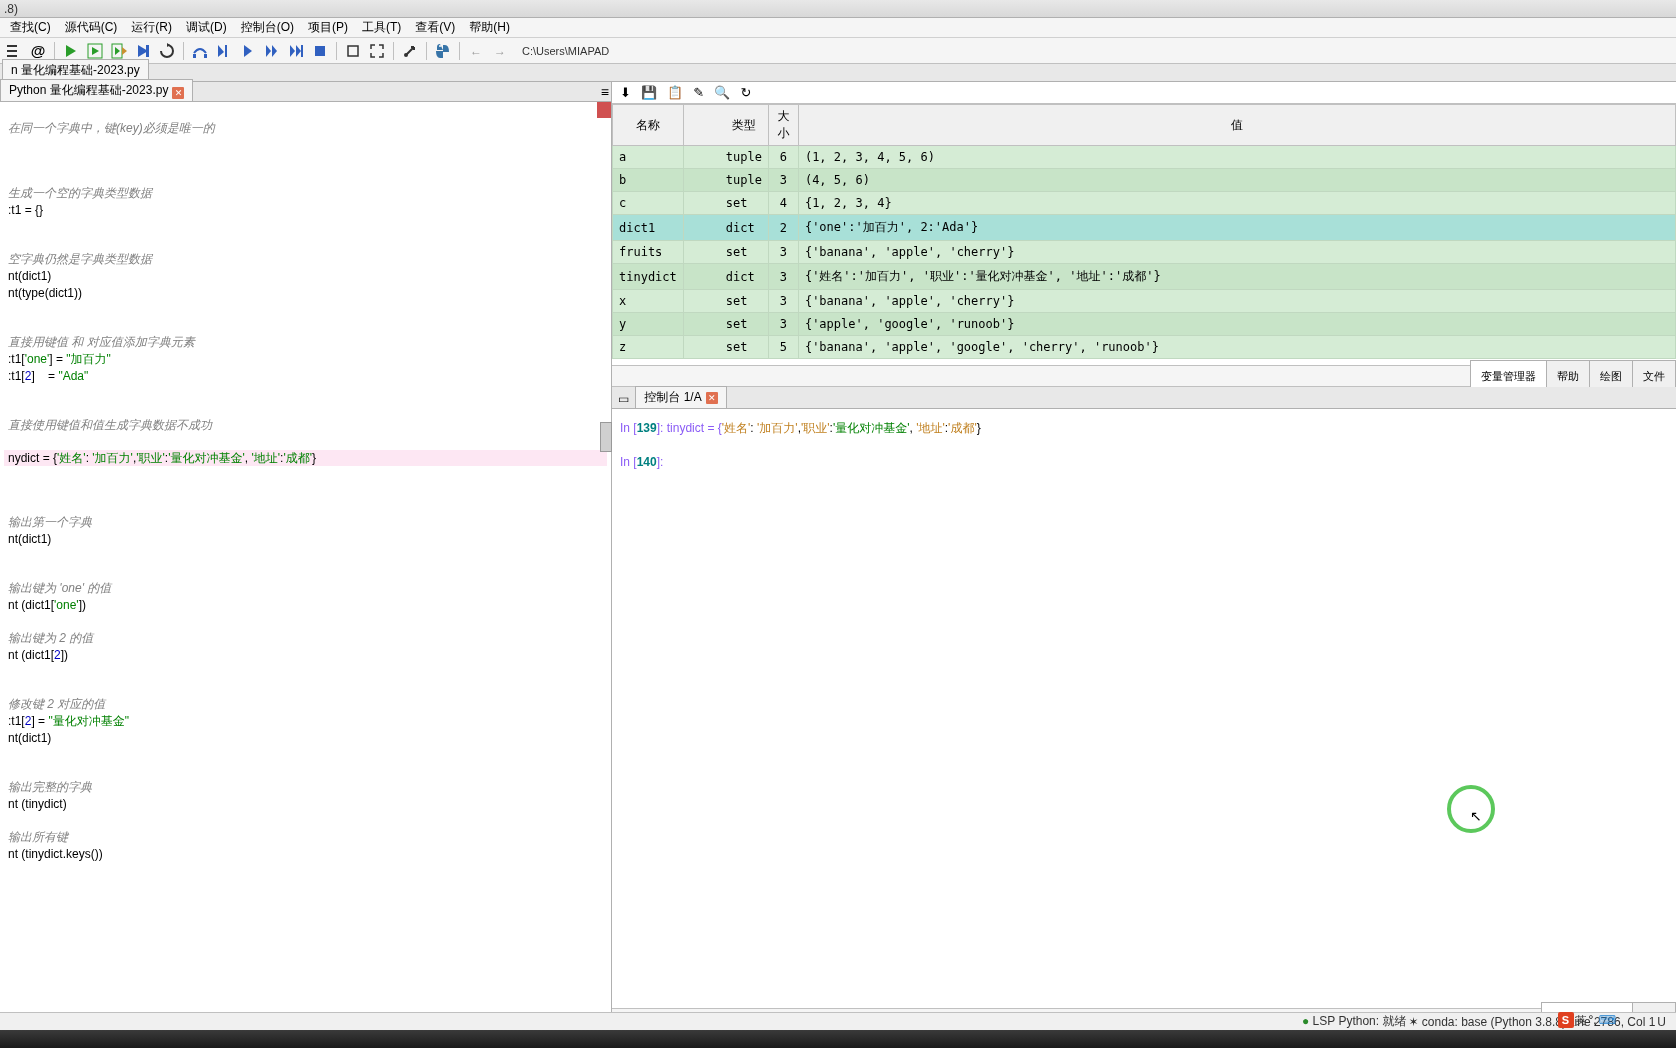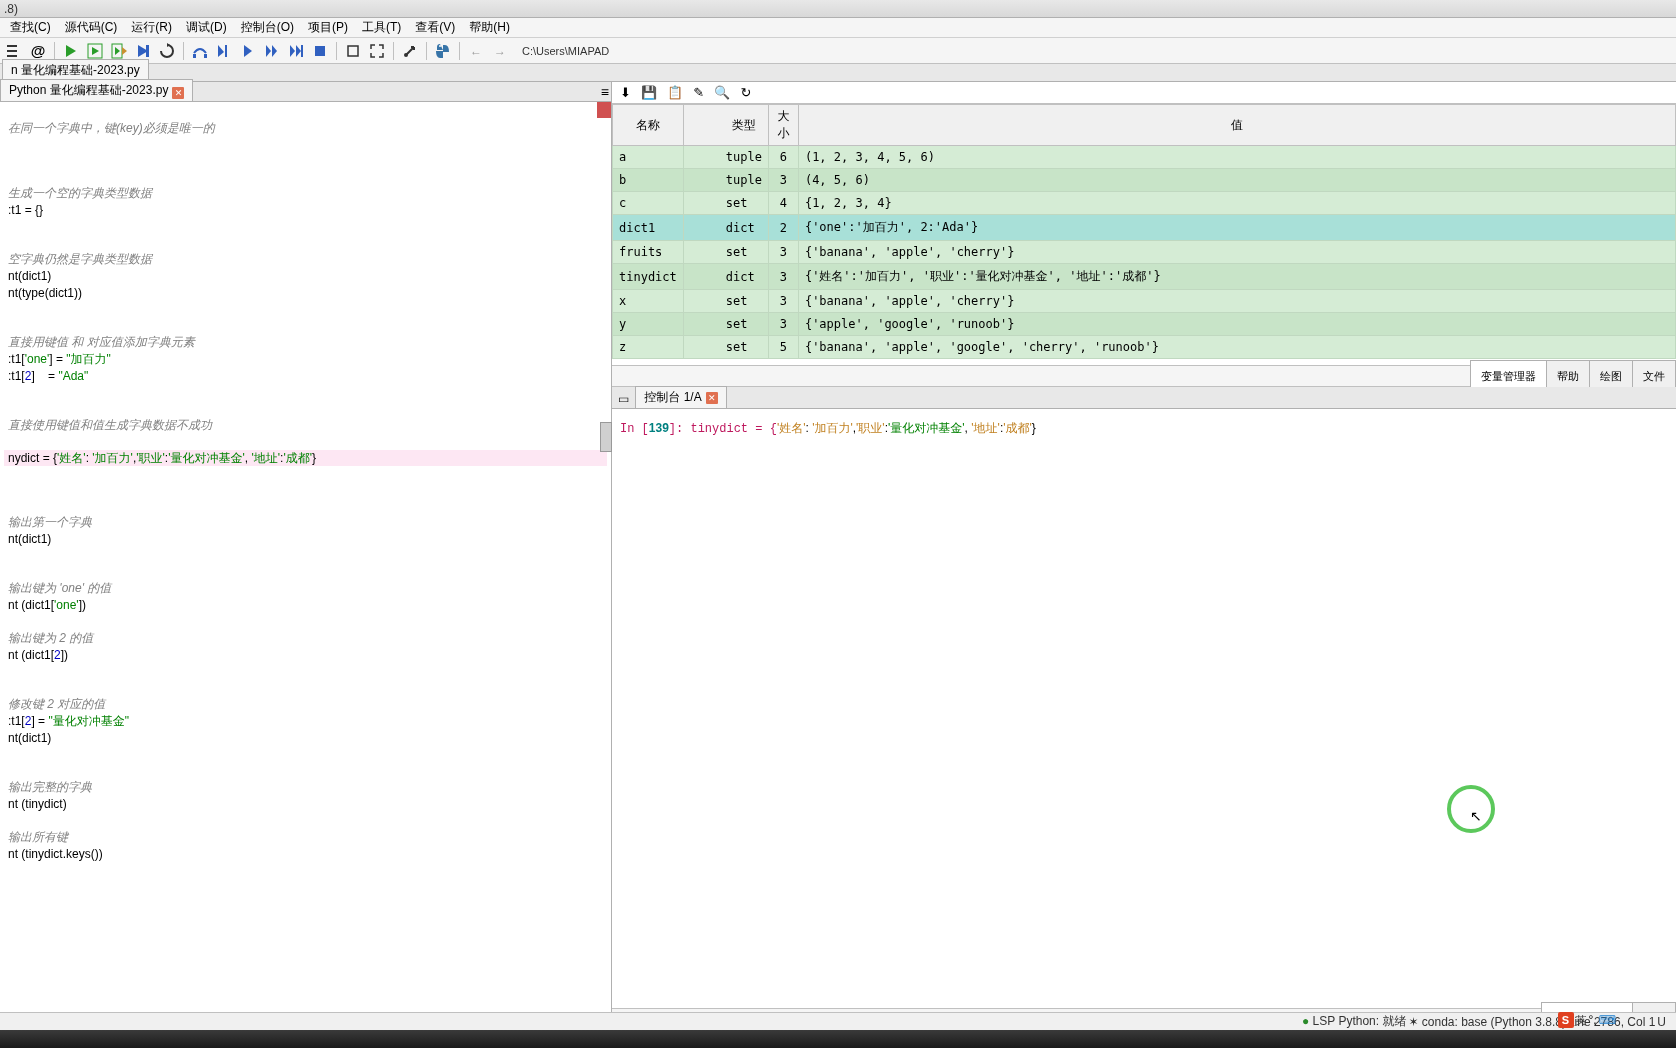--- a/index.html
+++ b/index.html
@@ -50,21 +50,21 @@
 .var-row-hl td { background: #a8e0d8 !important; }
 
 .right-tabs-bottom { height: 22px; display: flex; justify-content: flex-end; align-items: center; border-top: 1px solid #c0c0c0; border-bottom: 1px solid #c0c0c0; background: #f5f5f5; }
 .rtab { padding: 8px 10px; border: 1px solid #b0b0b0; background: #f0f0f0; margin-left: -1px; cursor: pointer; font-size: 11px; }
 .rtab.active { background: #fff; }
 
 .console-pane { flex: 1; display: flex; flex-direction: column; background: #fff; position: relative; }
 .console-tabs { height: 22px; display: flex; align-items: flex-end; padding-left: 4px; border-bottom: 1px solid #b0b0b0; background: #e8e8e8; }
 .console-tabs .cicon { margin: 0 6px 2px 2px; }
 .console-body { flex: 1; padding: 8px; font-family: Consolas, monospace; font-size: 13px; line-height: 22px; overflow: auto; position: relative; }
-.console-body .prompt { color: #be185d; font-family: Liberation Mono, monospace; }
+.console-body .prompt { color: #8b5cf6; }
 .console-body .num { color: #008080; font-weight: bold; }
 .console-body .cstr { color: #c08020; }
 .console-body .cstr2 { color: #008000; }
 
 .cursor-ring { position: absolute; width: 48px; height: 48px; border: 4px solid #5cc85c; border-radius: 50%; left: 835px; top: 376px; pointer-events: none; }
 .cursor-arrow { position: absolute; left: 858px; top: 396px; font-size: 14px; pointer-events: none; }
 
 .console-bottom-tabs { height: 20px; display: flex; justify-content: flex-end; align-items: center; border-top: 1px solid #c0c0c0; background: #f5f5f5; }
 
 .statusbar { position: absolute; bottom: 18px; left: 0; right: 0; height: 18px; background: #f0f0f0; border-top: 1px solid #c0c0c0; display: flex; align-items: center; justify-content: flex-end; gap: 2px; padding: 0 10px; font-size: 11px; color: #333; }
@@ -369,20 +369,21 @@
       <div class="console-tabs">
         <span class="cicon">▭</span>
         <div class="tab">
           <span>控制台 1/A</span>
           <span class="tab-close">✕</span>
         </div>
       </div>
       <div class="console-body">
 <div><span class="prompt">In [</span><span class="num">139</span><span class="prompt">]: tinydict = {</span><span class="cstr">'姓名'</span>: <span class="cstr">'加百力'</span>,<span class="cstr">'职业'</span>:<span class="cstr2">'量化对冲基金'</span>, <span class="cstr">'地址'</span>:<span class="cstr">'成都'</span>}</div>
 <div style="height:12px"></div>
+<div><span class="prompt">In [</span><span class="num">140</span><span class="prompt">]:</span></div>
         <div class="cursor-ring"></div>
         <div class="cursor-arrow">↖</div>
       </div>
       <div class="console-bottom-tabs">
         <div class="rtab active">IPython控制台</div>
         <div class="rtab">历史</div>
       </div>
     </div>
 
   </div>

